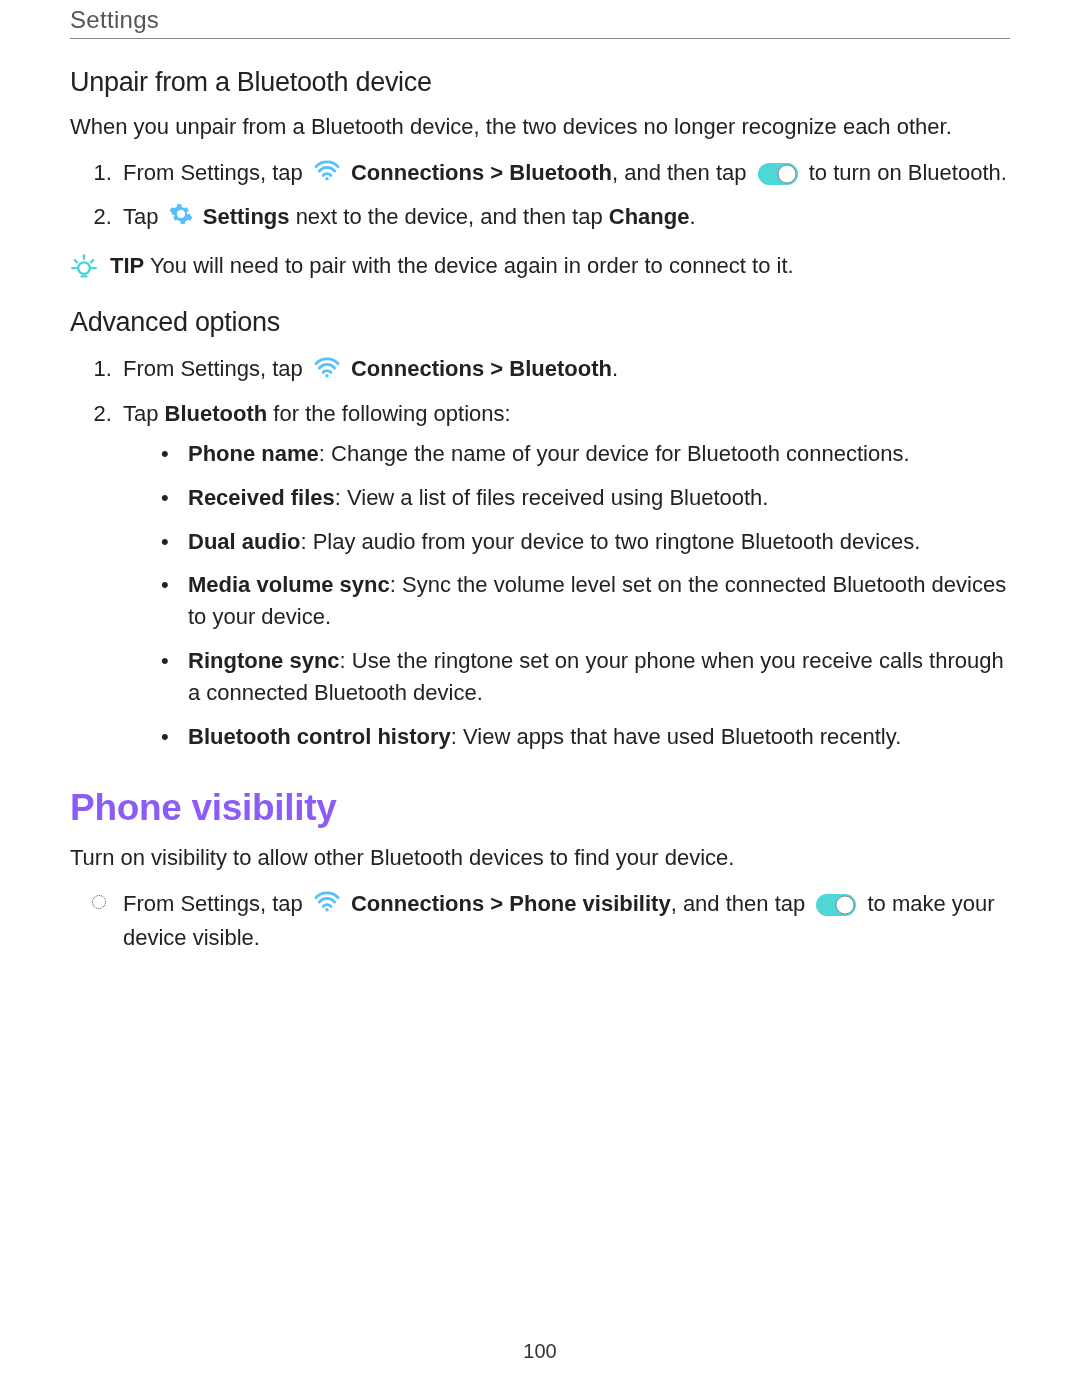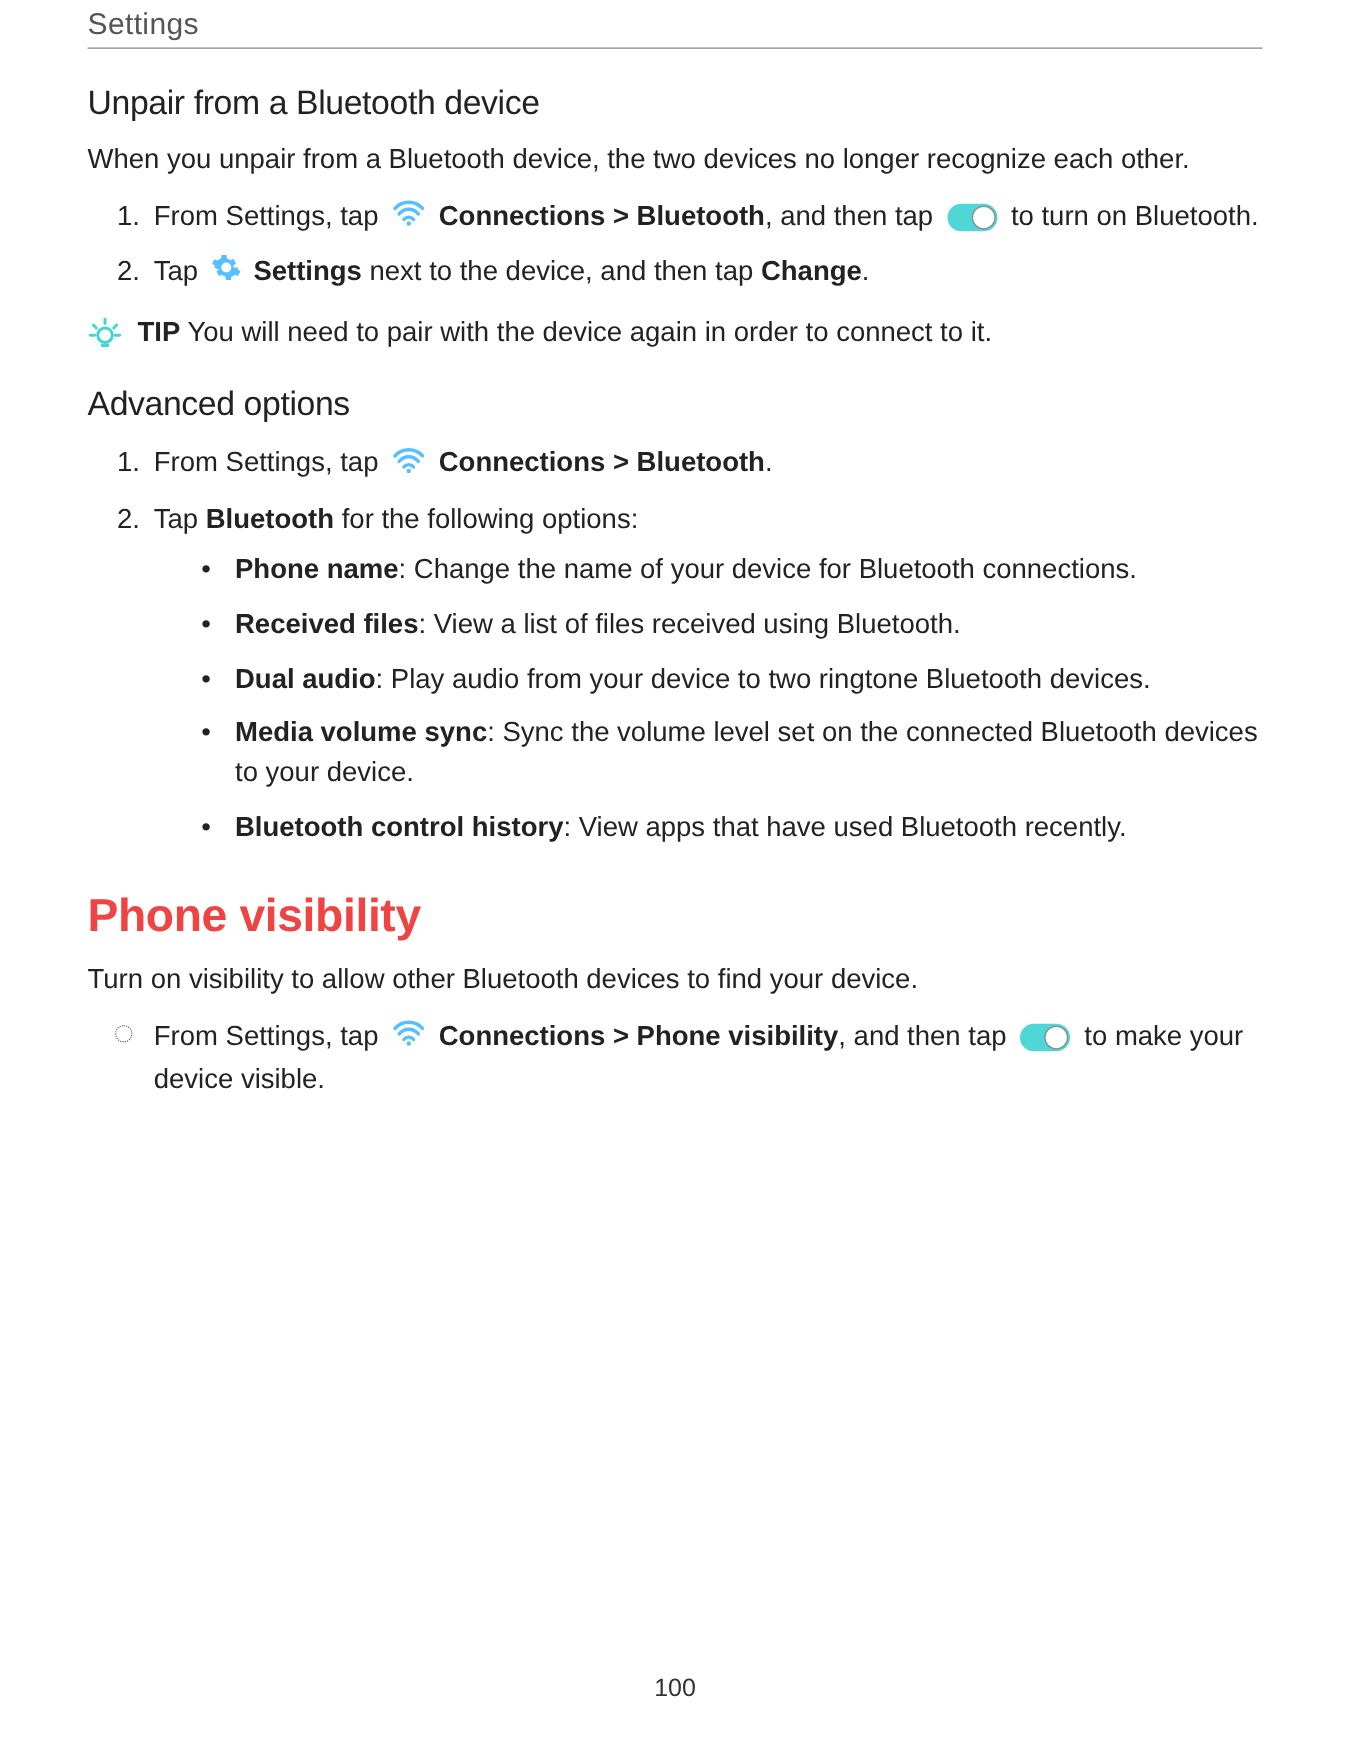--- a/index.html
+++ b/index.html
@@ -30,21 +30,21 @@
   }
   h2 {
     font-size: 27px;
     font-weight: 400;
     margin: 22px 0 14px 0;
     letter-spacing: -0.3px;
   }
   h1.section {
     font-size: 37px;
     font-weight: 800;
-    color: #ef4444;
+    color: #8b5cf6;
     margin: 34px 0 14px 0;
     letter-spacing: -0.3px;
   }
   p {
     font-size: 22px;
     line-height: 1.35;
     margin: 0 0 14px 0;
   }
   ol {
     padding-left: 48px;
@@ -175,20 +175,21 @@
             <circle cx="12" cy="18" r="1.6" fill="currentColor"></circle>
           </svg></span> <span class="bold">Connections &gt; Bluetooth</span><span>.</span>
     </li>
     <li>
       <span>Tap </span><span class="bold">Bluetooth</span><span> for the following options:</span>
       <ul class="bullets">
         <li><span class="bold">Phone name</span><span>: Change the name of your device for Bluetooth connections.</span></li>
         <li><span class="bold">Received files</span><span>: View a list of files received using Bluetooth.</span></li>
         <li><span class="bold">Dual audio</span><span>: Play audio from your device to two ringtone Bluetooth devices.</span></li>
         <li><span class="bold">Media volume sync</span><span>: Sync the volume level set on the connected Bluetooth devices to your device.</span></li>
+        <li><span class="bold">Ringtone sync</span><span>: Use the ringtone set on your phone when you receive calls through a connected Bluetooth device.</span></li>
         <li><span class="bold">Bluetooth control history</span><span>: View apps that have used Bluetooth recently.</span></li>
       </ul>
     </li>
   </ol>
 
   <h1 class="section">Phone visibility</h1>
   <p>Turn on visibility to allow other Bluetooth devices to find your device.</p>
   <ul class="circ-bullet">
     <li>
       <span>From Settings, tap </span><span class="inline-icon wifi-icon"><svg width="28" height="22" viewBox="0 0 24 20">

